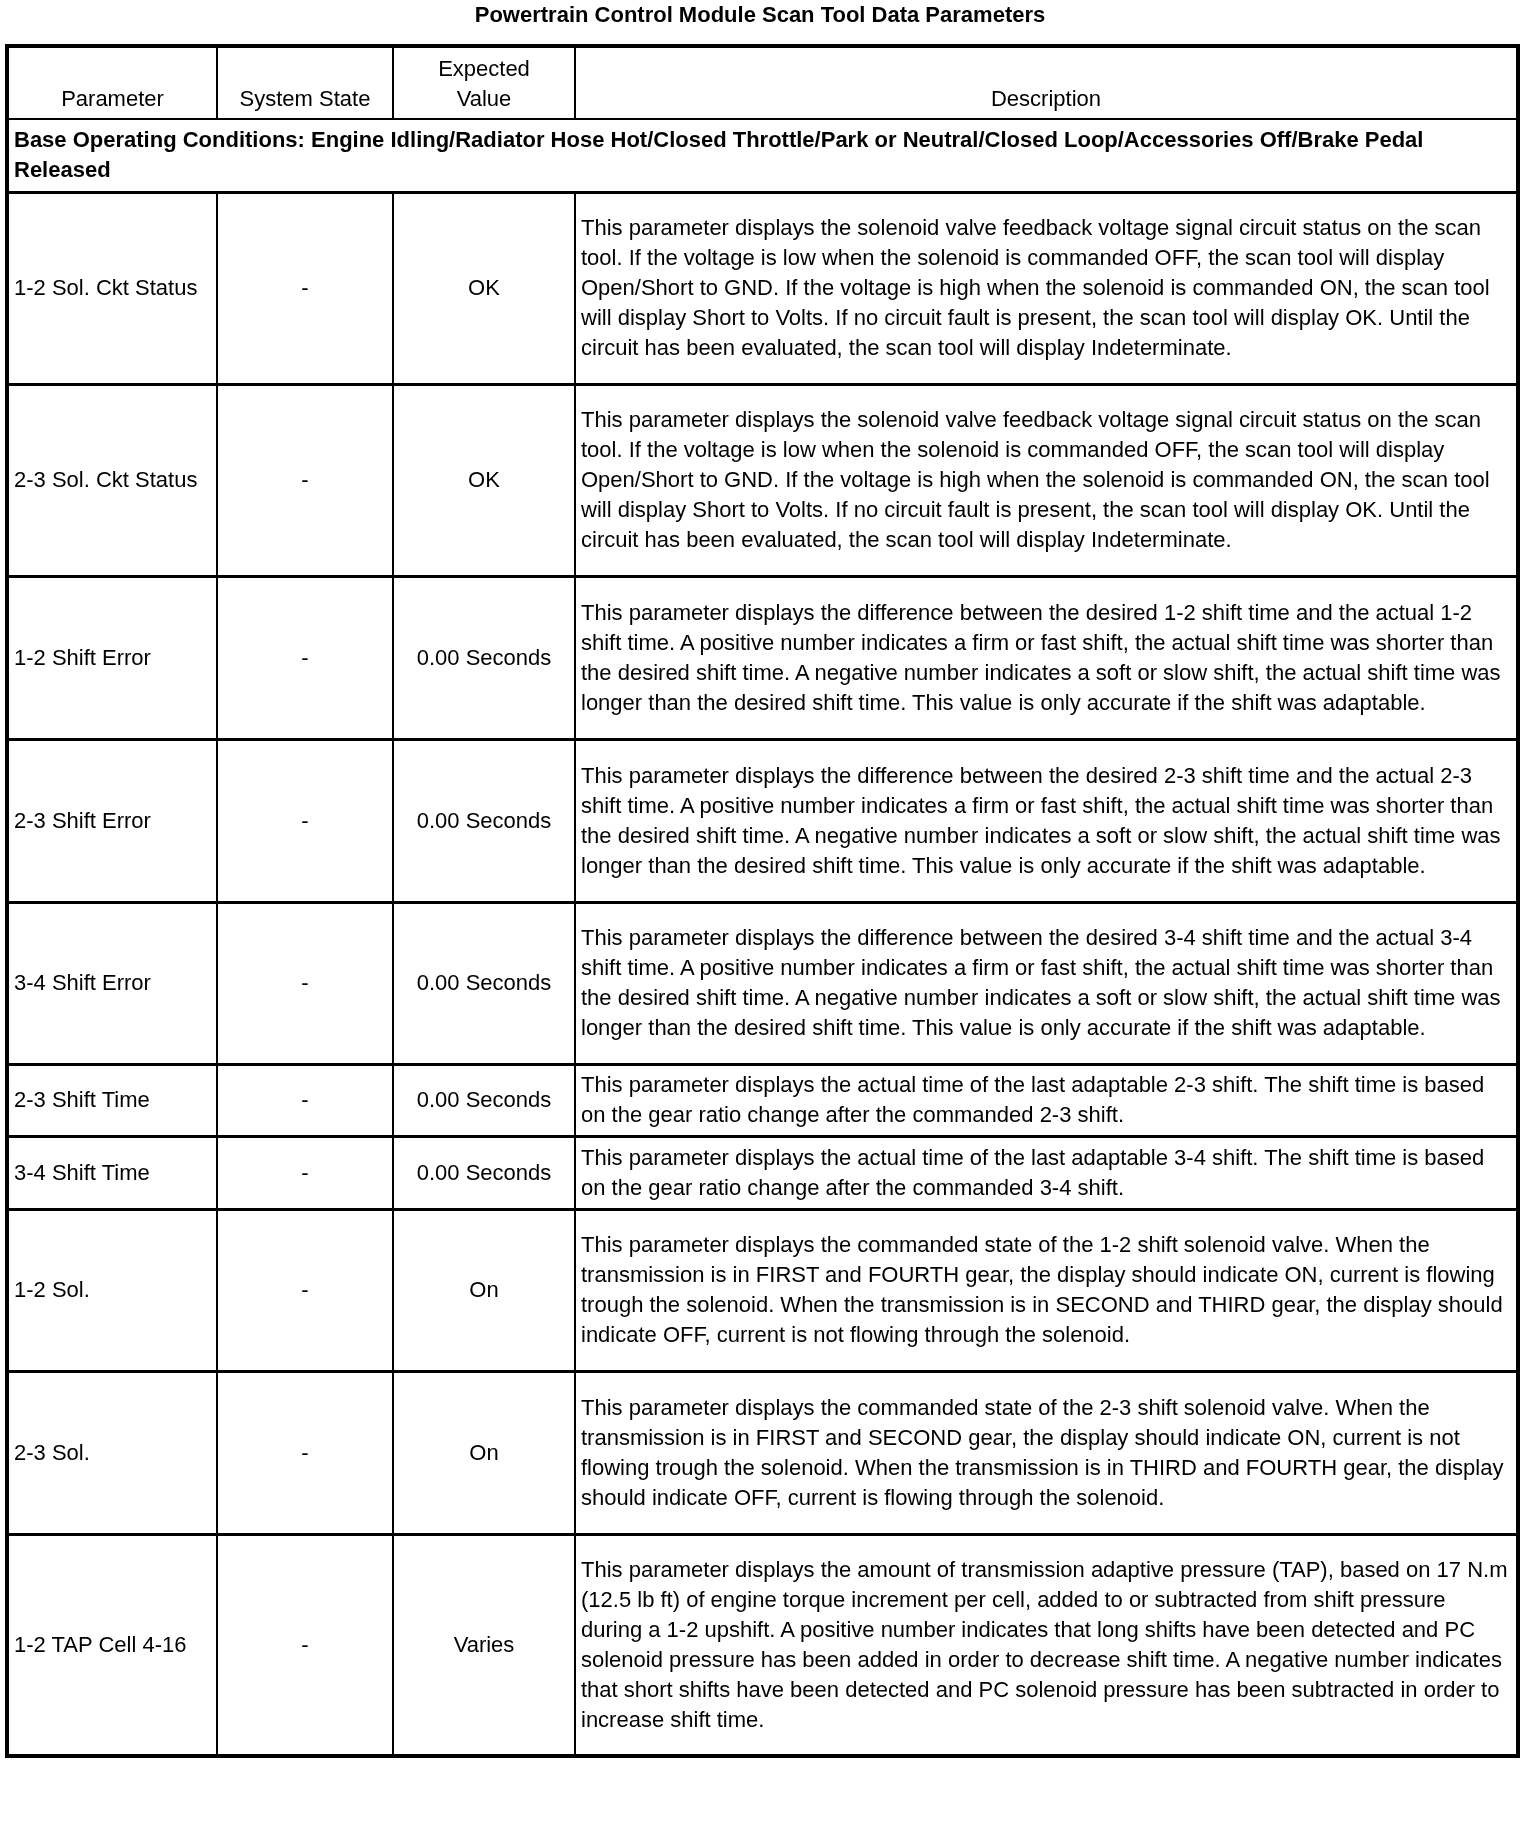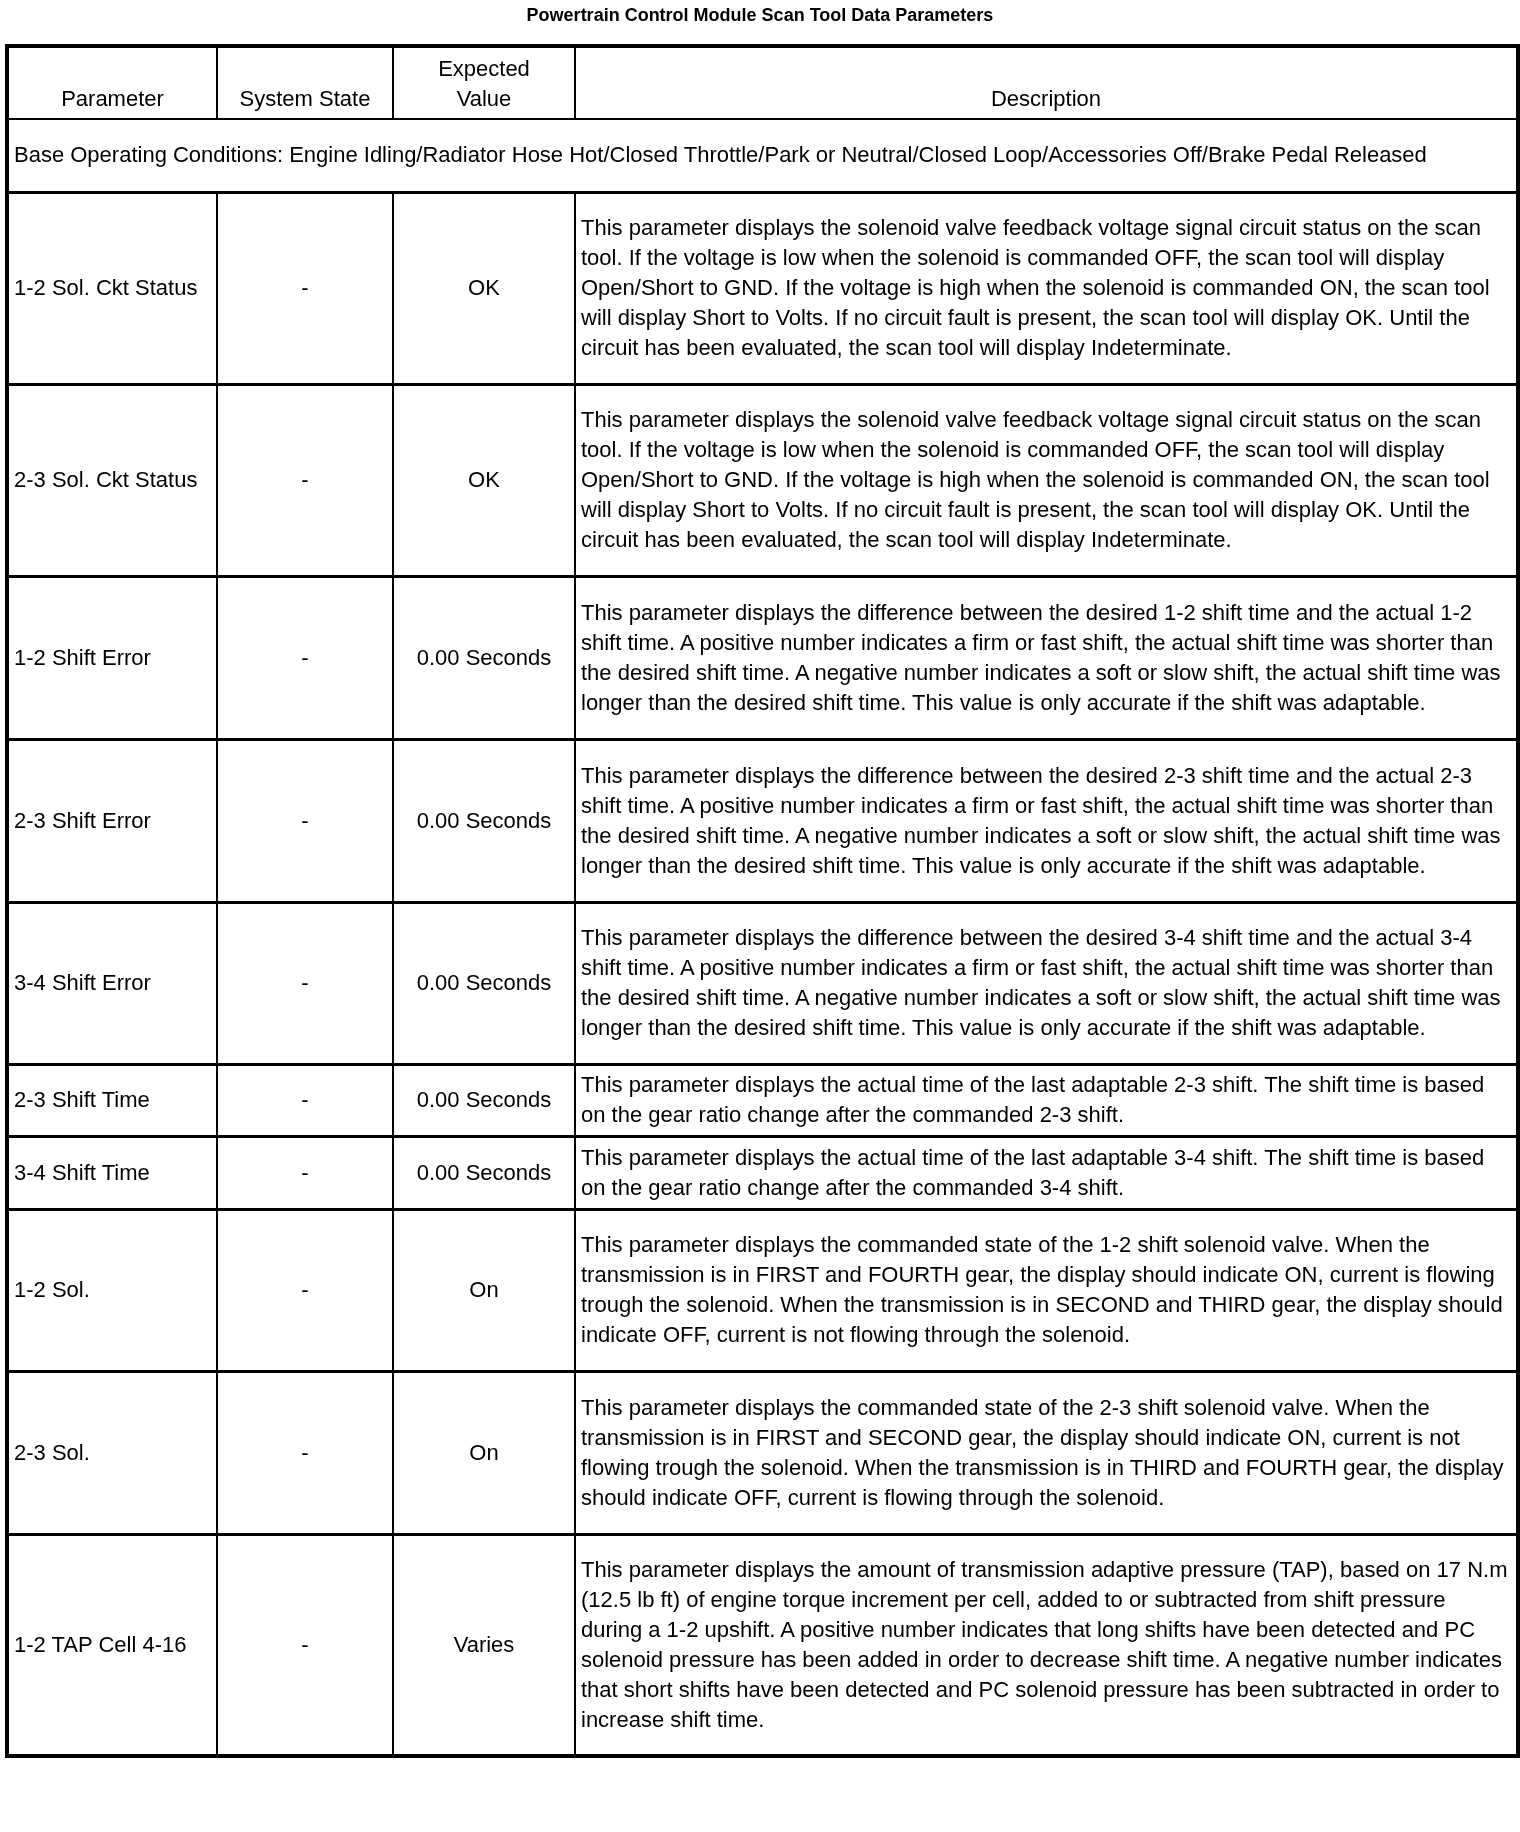--- a/index.html
+++ b/index.html
@@ -1,25 +1,25 @@
 <!DOCTYPE html>
 <html><head>
 <meta charset="utf-8">
 <style>
   html, body { margin: 0; padding: 0; background: #ffffff; }
   body { width: 1520px; height: 1832px; position: relative; overflow: hidden;
          font-family: "Liberation Sans", sans-serif; color: #000; }
   .title { position: absolute; left: 0; top: 2px; width: 1520px; text-align: center;
-           font-weight: bold; font-size: 18px; line-height: 26px; }
+           font-weight: bold; font-size: 22px; line-height: 26px; }
   table.params { position: absolute; left: 5px; top: 44px; width: 1511px;
                  border-collapse: collapse; border: 4px solid #000; table-layout: fixed; }
   table.params td, table.params th { border: 2px solid #000; padding: 0 5px;
                  font-size: 22px; line-height: 30px; vertical-align: middle; }
   th { font-weight: normal; text-align: center; vertical-align: bottom !important; padding-bottom: 4px !important; }
-  td.base { font-weight: normal; text-align: left; }
+  td.base { font-weight: bold; text-align: left; }
   td.pname { text-align: left; }
   td.center { text-align: center; }
   td.desc { text-align: left; padding: 3px 5px 3px 5px; }
   tr.data-row td { border-top-width: 3px; }
 </style>
 </head>
 <body>
 
 <div class="title">Powertrain Control Module Scan Tool Data Parameters</div>
 

